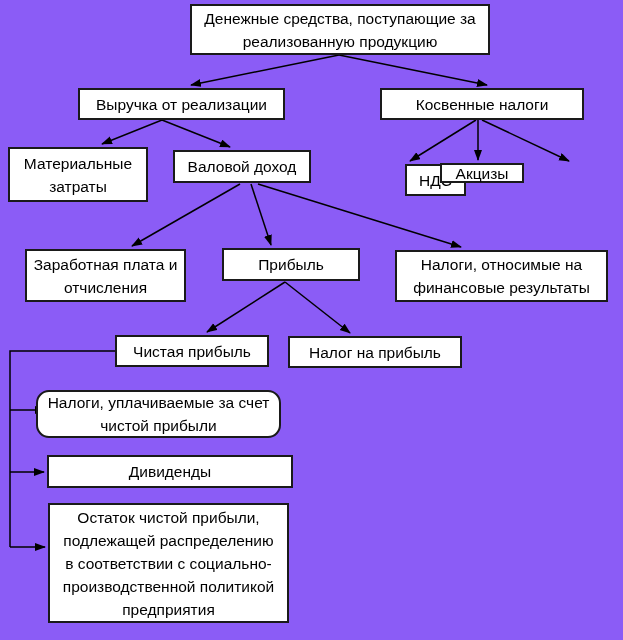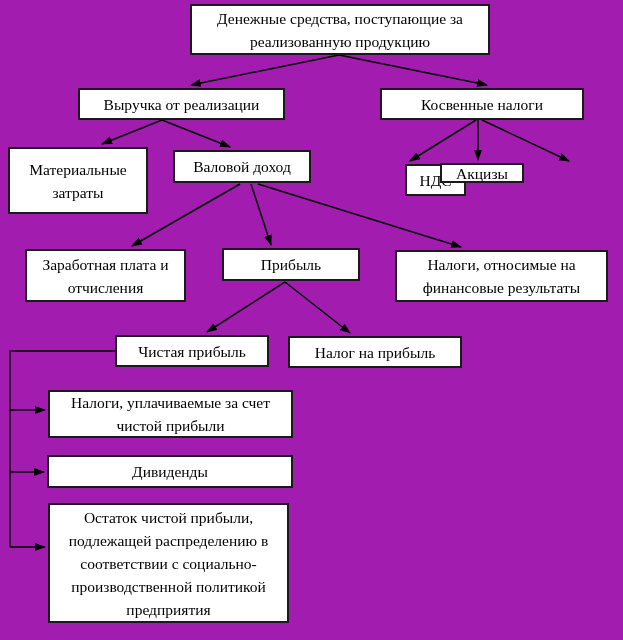--- a/index.html
+++ b/index.html
@@ -4,22 +4,22 @@
 <style>
   html, body {
     margin: 0;
     padding: 0;
     background: #ffffff;
   }
   #stage {
     position: relative;
     width: 623px;
     height: 640px;
-    background: #a21caf;
-    font-family: Liberation Serif, serif;
+    background: #8b5cf6;
+    font-family: Liberation Sans, sans-serif;
     color: #000000;
     overflow: hidden;
   }
   #edges-svg {
     position: absolute;
     left: 0;
     top: 0;
     width: 623px;
     height: 640px;
     pointer-events: none;
@@ -34,31 +34,31 @@
     justify-content: center;
     text-align: center;
     font-size: 15.5px;
     line-height: 23px;
     padding: 1px 6px;
   }
   
   #node-cash       { left: 190px; top: 4px;   width: 300px; height: 51px; }
   #node-revenue    { left: 78px;  top: 88px;  width: 207px; height: 32px; }
   #node-indirect   { left: 380px; top: 88px;  width: 204px; height: 32px; }
-  #node-material   { left: 8px;   top: 147px; width: 140px; height: 67px; }
+  #node-material   { left: 8px;   top: 147px; width: 140px; height: 55px; }
   #node-gross      { left: 173px; top: 150px; width: 138px; height: 33px; }
   #node-vat        { left: 365px; top: 164px; width: 61px;  height: 32px; margin-left: 40px; }
   #node-excise     { left: 440px; top: 163px; width: 84px;  height: 20px; }
   #node-other      { left: 537px; top: 164px; width: 72px;  height: 54px; }
   #node-wages      { left: 25px;  top: 249px; width: 161px; height: 53px; }
   #node-profit     { left: 222px; top: 248px; width: 138px; height: 33px; }
   #node-fintax     { left: 395px; top: 250px; width: 213px; height: 52px; }
   #node-netprofit  { left: 115px; top: 335px; width: 154px; height: 32px; }
   #node-profittax  { left: 288px; top: 336px; width: 174px; height: 32px; }
-  #node-nptaxes    { left: 48px;  top: 390px; width: 245px; height: 48px; }
+  #node-nptaxes    { left: 36px;  top: 390px; width: 245px; height: 48px; border-radius: 13px; }
   #node-dividends  { left: 47px;  top: 455px; width: 246px; height: 33px; }
   #node-residual   { left: 48px;  top: 503px; width: 241px; height: 120px; padding: 16px 8px; }
 </style>
 </head>
 <body>
 
 <div id="stage">
 
   <svg id="edges-svg" viewBox="0 0 623 640" xmlns="http://www.w3.org/2000/svg">
     <defs>

